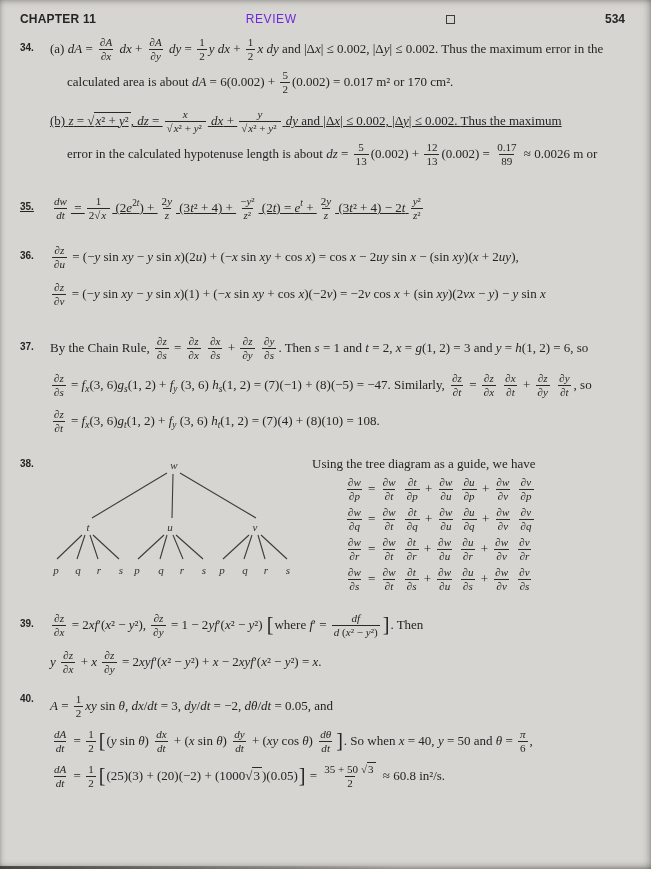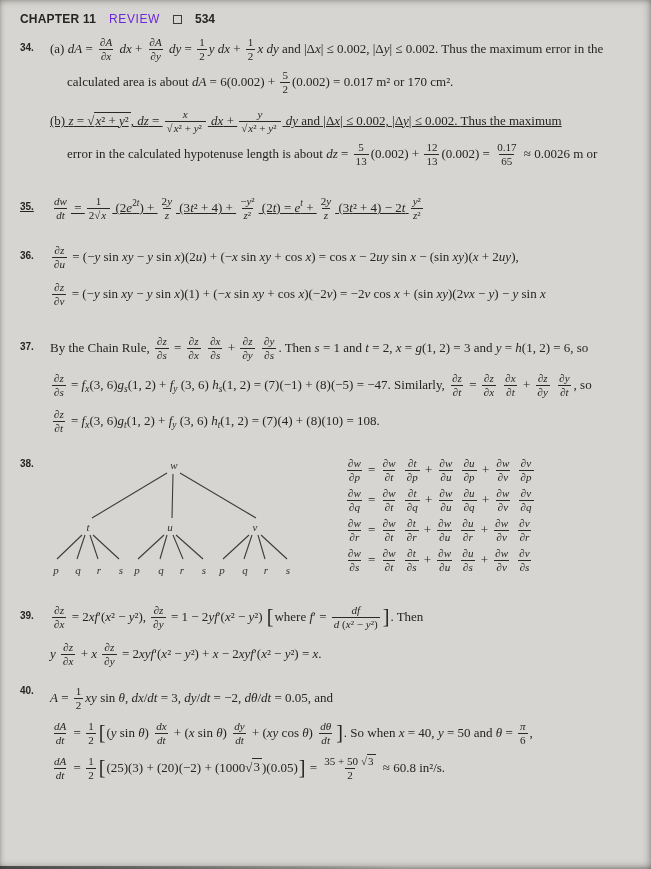--- a/index.html
+++ b/index.html
@@ -10,21 +10,21 @@
     font-size:13px;color:#262524;
   }
   .edge-shade{position:absolute;inset:0;pointer-events:none;z-index:5;
     box-shadow:inset 0 4px 7px -4px rgba(70,68,64,.55),
                inset -7px 0 9px -6px rgba(70,68,64,.4),
                inset 4px 0 7px -5px rgba(70,68,64,.3),
                inset 0 -5px 7px -4px rgba(45,44,42,.6);}
   .bottom-bar{position:absolute;bottom:0;left:0;width:62%;height:3px;
     background:linear-gradient(90deg,rgba(40,39,37,.75),rgba(40,39,37,0));pointer-events:none;z-index:6;}
   .page{padding:12px 12px 0 20px;position:relative;}
-  .header{display:flex;justify-content:flex-start;align-items:center;gap:13px;
+  .header{display:flex;justify-content:space-between;align-items:center;gap:13px;
     font-family:"Liberation Sans","DejaVu Sans",sans-serif;font-size:12px;
     padding-right:14px;margin-bottom:2px;}
   .hdr-chapter{font-weight:bold;letter-spacing:.2px;}
   .hdr-review{color:#6d28d9;letter-spacing:.6px;}
   .hdr-box{width:7px;height:7px;border:1.2px solid #3c3b39;display:inline-block;}
   .hdr-page{font-weight:bold;}
   .problem{display:flex;align-items:flex-start;}
   .pnum{font-family:"Liberation Sans","DejaVu Sans",sans-serif;font-weight:bold;
     font-size:10px;width:24px;flex:none;padding-top:12px;}
   .pbody{flex:1;min-width:0;}
@@ -101,21 +101,21 @@
             <span class="den"><span class="rad"><span class="radsym">√</span><span class="radbody"><i>x</i>² + <i>y</i>²</span></span></span>
           </span> <i>dy</i> <span class="upright">and</span> |Δ<i>x</i>| ≤ 0.002, |Δ<i>y</i>| ≤ 0.002. <span class="upright">Thus the maximum</span></span>
       <span class="mline indent"><span class="upright">error in the calculated hypotenuse length is about</span> <i>dz</i> = <span class="frac">
             <span class="num">5</span>
             <span class="den">13</span>
           </span>(0.002) + <span class="frac">
             <span class="num">12</span>
             <span class="den">13</span>
           </span>(0.002) = <span class="frac">
             <span class="num">0.17</span>
-            <span class="den">65</span>
+            <span class="den">89</span>
           </span> ≈ 0.0026 <span class="upright">m or</span></span>
     </div>
   </div>
 
   <div class="problem" id="p35">
     <span class="pnum">35.</span>
     <div class="pbody">
       <span class="mline"><span class="frac">
             <span class="num"><i>dw</i></span>
             <span class="den"><i>dt</i></span>
@@ -231,20 +231,21 @@
           <text x="117" y="118" text-anchor="middle">q</text>
           <text x="138" y="118" text-anchor="middle">r</text>
           <text x="160" y="118" text-anchor="middle">s</text>
           <text x="178" y="118" text-anchor="middle">p</text>
           <text x="201" y="118" text-anchor="middle">q</text>
           <text x="222" y="118" text-anchor="middle">r</text>
           <text x="244" y="118" text-anchor="middle">s</text>
         </svg>
       </div>
       <div class="p38-right">
+        <span class="p38-caption">Using the tree diagram as a guide, we have</span>
         <div class="p38-eqs">
           <span class="mline"><span class="frac">
                 <span class="num"><i>∂w</i></span>
                 <span class="den"><i>∂p</i></span>
               </span> = <span class="frac">
                 <span class="num"><i>∂w</i></span>
                 <span class="den"><i>∂t</i></span>
               </span> <span class="frac">
                 <span class="num"><i>∂t</i></span>
                 <span class="den"><i>∂p</i></span>

